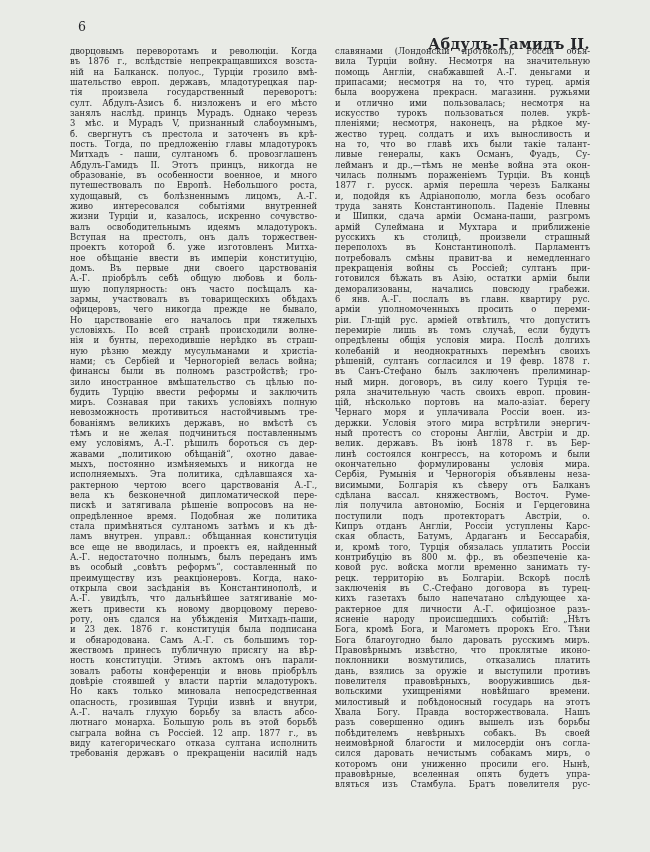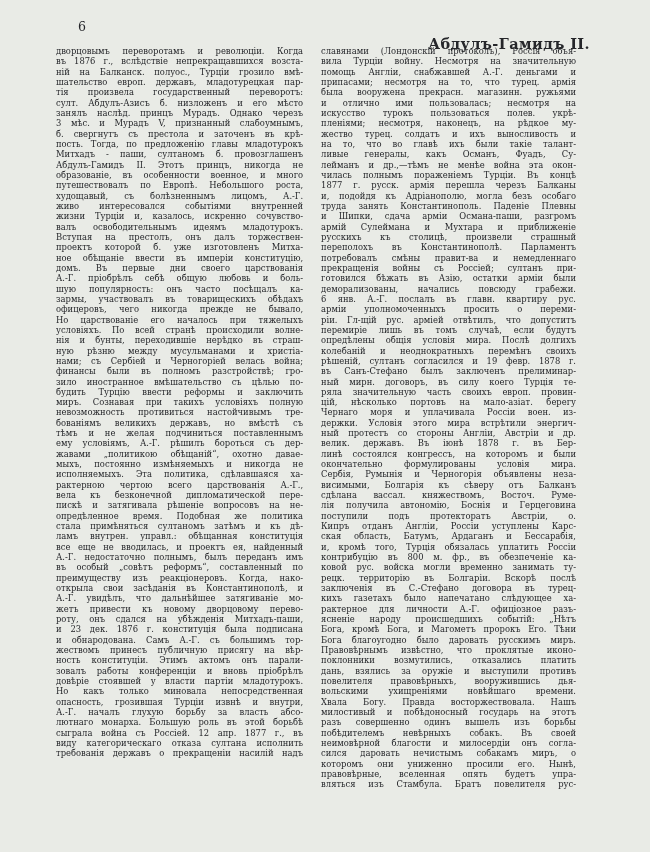--- a/index.html
+++ b/index.html
@@ -14,21 +14,21 @@
   .page-number {
     position:absolute; left:78px; top:20px;
     font-size:12.5px; line-height:13px;
   }
   .page-header {
     position:absolute; left:70px; top:36px; width:520px;
     text-align:right; font-weight:bold; font-size:14.5px;
     letter-spacing:0.4px; line-height:15px;
   }
   .columns {
-    position:absolute; left:56px; top:46px; width:520px;
+    position:absolute; left:70px; top:46px; width:520px;
     display:flex; gap:18px;
   }
   .col { overflow:hidden; }
   .col-left  { width:253px; }
   .col-right { width:261px; }
   .line {
     height:10.33px; line-height:10.33px;
     font-size:8.4px;
     text-align:justify; text-align-last:justify;
     overflow:hidden;
@@ -171,22 +171,22 @@
       <div class="line">кихъ газетахъ было напечатано слѣдующее ха-</div>
       <div class="line">рактерное для личности А.-Г. офиціозное разъ-</div>
       <div class="line">ясненіе народу происшедшихъ событій: „Нѣтъ</div>
       <div class="line">Бога, кромѣ Бога, и Магометъ пророкъ Его. Тѣни</div>
       <div class="line">Бога благоугодно было даровать русскимъ миръ.</div>
       <div class="line">Правовѣрнымъ извѣстно, что проклятые иконо-</div>
       <div class="line">поклонники возмутились, отказались платить</div>
       <div class="line">дань, взялись за оружіе и выступили противъ</div>
       <div class="line">повелителя правовѣрныхъ, вооружившись дья-</div>
       <div class="line">вольскими ухищреніями новѣйшаго времени.</div>
+      <div class="line">милостивый и побѣдоносный государь на этотъ</div>
       <div class="line">Хвала Богу. Правда восторжествовала. Нашъ</div>
-      <div class="line">милостивый и побѣдоносный государь на этотъ</div>
       <div class="line">разъ совершенно одинъ вышелъ изъ борьбы</div>
       <div class="line">побѣдителемъ невѣрныхъ собакъ. Въ своей</div>
       <div class="line">неимовѣрной благости и милосердіи онъ согла-</div>
       <div class="line">сился даровать нечистымъ собакамъ миръ, о</div>
       <div class="line">которомъ они униженно просили его. Нынѣ,</div>
       <div class="line">правовѣрные, вселенная опять будетъ упра-</div>
       <div class="line">вляться изъ Стамбула. Братъ повелителя рус-</div>
     </div>
 </div>
 

